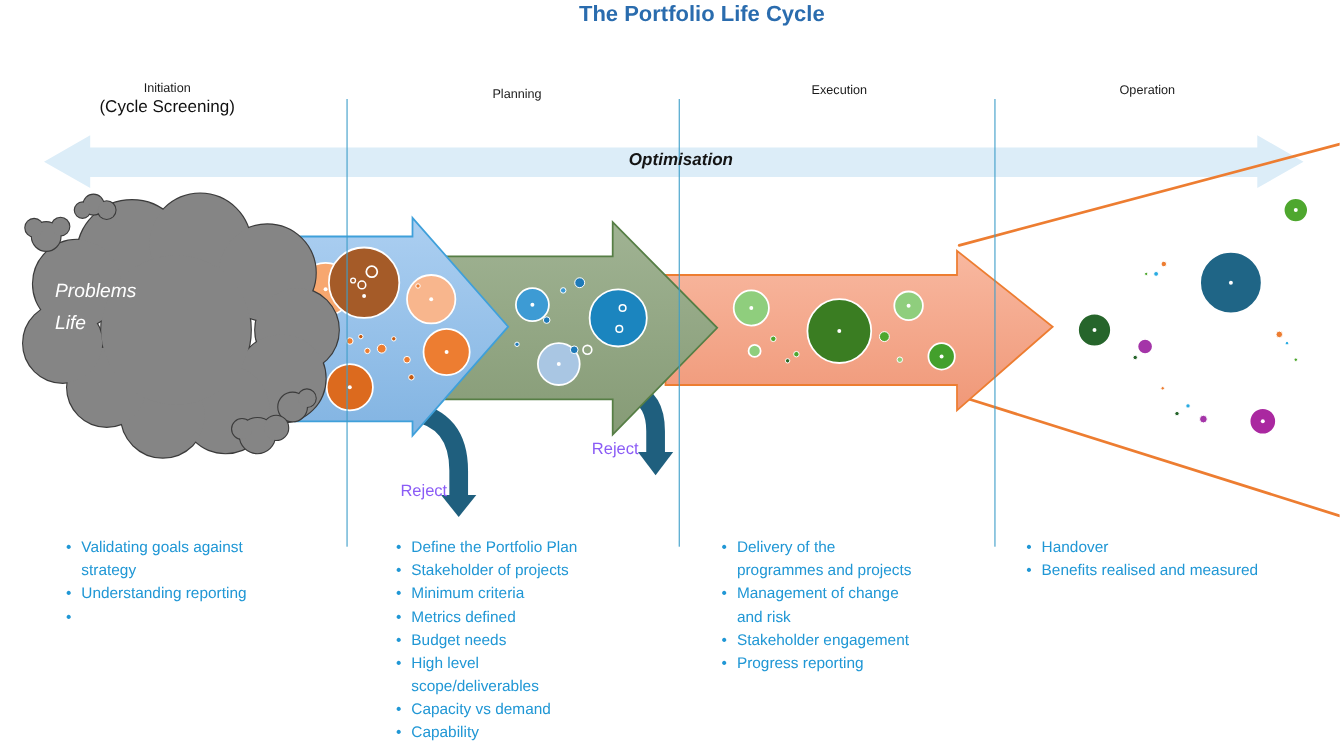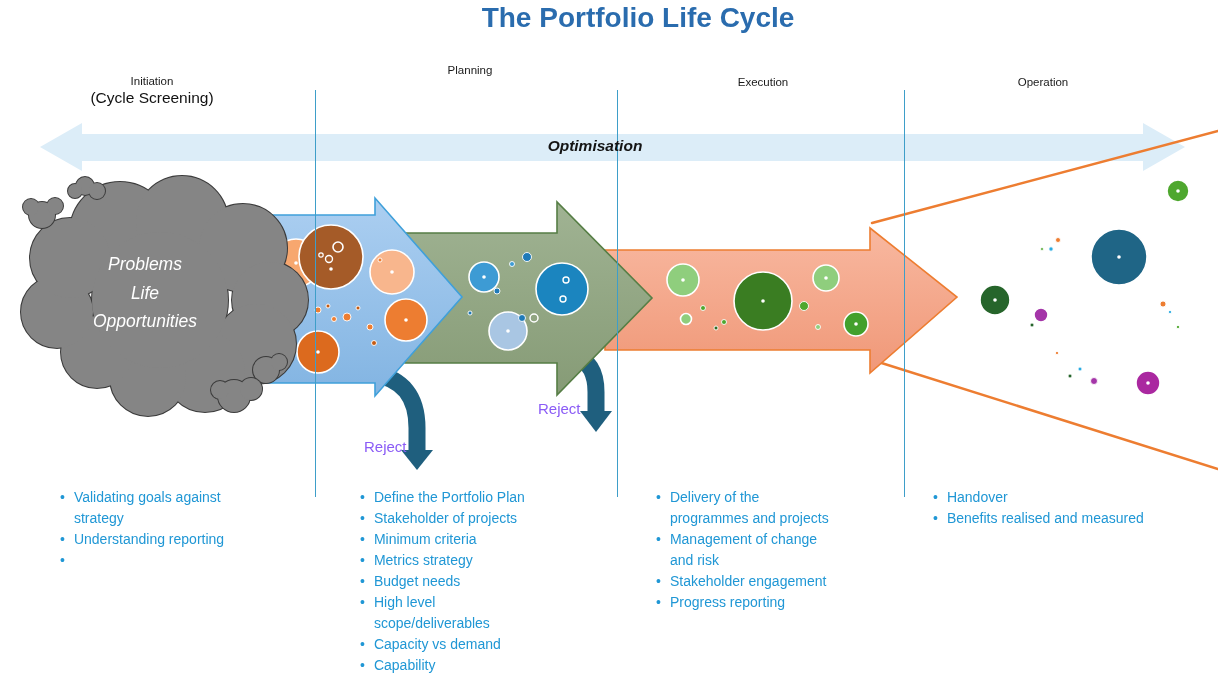--- a/index.html
+++ b/index.html
@@ -4,35 +4,35 @@
 <style>
   html,body{margin:0;padding:0;background:#ffffff;}
   .canvas{
     position:relative;width:1218px;height:674px;background:#ffffff;overflow:hidden;
     font-family:"Liberation Sans",sans-serif;
   }
   svg.layer{position:absolute;left:0;top:0;width:1218px;height:674px;}
   .abs{position:absolute;}
   .page-title{
     left:58px;right:0;top:2px;text-align:center;
-    font-size:28px;font-weight:600;color:#2A6CAE;letter-spacing:0px;
+    font-size:20px;font-weight:600;color:#2A6CAE;letter-spacing:0px;
   }
   .phase-label{
     transform:translateX(-50%);font-size:11.5px;color:#1a1a1a;white-space:nowrap;
   }
   .phase-sublabel{
     transform:translateX(-50%);font-size:15.5px;color:#111;white-space:nowrap;
   }
   .divider{width:1px;top:90px;height:407px;background:#3E9EC9;}
   .optimisation-label{
     left:0;width:1190px;top:137px;text-align:center;
-    font-size:15.5px;font-weight:bold;font-style:italic;color:#141414;
+    font-size:15.5px;font-weight:bold;font-style:italic;color:#141414;padding-left:24px;
   }
   .cloud-text{
-    left:50px;top:250px;width:190px;text-align:center;
+    left:50px;top:250px;width:190px;text-align:left;
     font-style:italic;color:#ffffff;font-size:17.5px;line-height:28.5px;
   }
   .reject-label{font-size:15px;color:#8b5cf6;}
   .blist{list-style:none;margin:0;padding:0;}
   .blist li{
     display:flex;align-items:flex-start;
     color:#2097D5;font-size:14px;line-height:21px;
   }
   .blist .dot{flex:0 0 auto;margin-right:9px;font-size:14px;}
   .blist .txt{white-space:pre-line;}
@@ -203,34 +203,33 @@
         <circle cx="234" cy="396" r="16" fill="#858585"></circle>
         <circle cx="251" cy="389" r="11" fill="#858585"></circle>
         <circle cx="220" cy="390" r="9" fill="#858585"></circle>
       </g>
   </svg>
 
   <div class="abs page-title">The Portfolio Life Cycle</div>
 
   <div class="abs phase-label" style="left:152px;top:75px;">Initiation</div>
   <div class="abs phase-sublabel" style="left:152px;top:89px;">(Cycle Screening)</div>
-  <div class="abs phase-label" style="left:470px;top:64px;">Planning</div>
+  <div class="abs phase-label" style="left:470px;top:80px;">Planning</div>
   <div class="abs phase-label" style="left:763px;top:76px;">Execution</div>
   <div class="abs phase-label" style="left:1043px;top:76px;">Operation</div>
 
   <div class="abs divider" style="left:315px;"></div>
   <div class="abs divider" style="left:617px;"></div>
   <div class="abs divider" style="left:904px;"></div>
 
   <div class="abs optimisation-label">Optimisation</div>
 
   <div class="abs cloud-text">
     <div>Problems</div>
     <div>Life</div>
-    <div>Opportunities</div>
   </div>
 
   <div class="abs reject-label" style="left:364px;top:438px;">Reject</div>
   <div class="abs reject-label" style="left:538px;top:400px;">Reject</div>
 
   <ul class="abs blist col1">
       <li>
         <span class="dot">•</span>
         <span class="txt">Validating goals against
 strategy</span>
@@ -251,21 +250,21 @@
       <li>
         <span class="dot">•</span>
         <span class="txt">Stakeholder of projects</span>
       </li>
       <li>
         <span class="dot">•</span>
         <span class="txt">Minimum criteria</span>
       </li>
       <li>
         <span class="dot">•</span>
-        <span class="txt">Metrics strategy</span>
+        <span class="txt">Metrics defined</span>
       </li>
       <li>
         <span class="dot">•</span>
         <span class="txt">Budget needs</span>
       </li>
       <li>
         <span class="dot">•</span>
         <span class="txt">High level
 scope/deliverables</span>
       </li>

